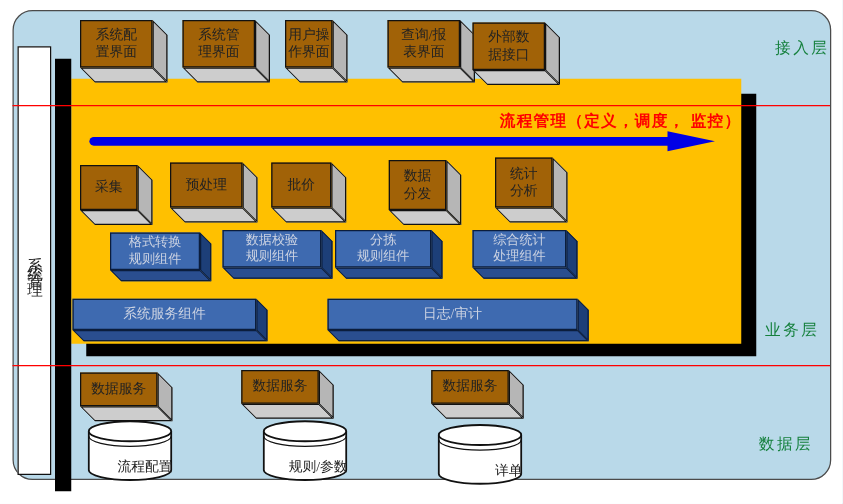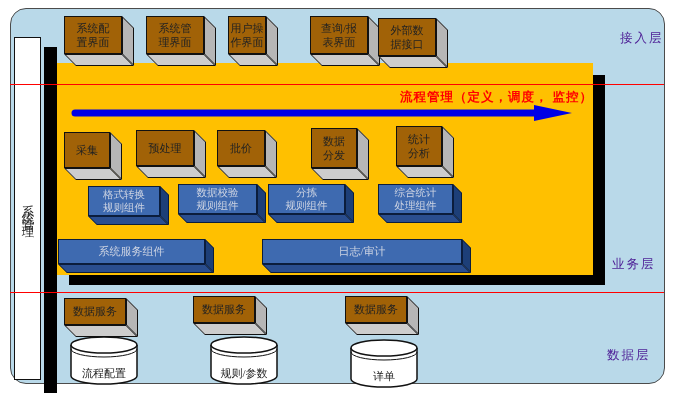--- a/index.html
+++ b/index.html
@@ -29,21 +29,21 @@
 
   .sidebar{position:absolute;left:14px;top:37px;width:25px;height:341px;background:#fff;
     border:1.2px solid #111;z-index:30;display:flex;align-items:center;justify-content:center;}
   .sidebar span{writing-mode:vertical-rl;text-orientation:upright;font-size:12.5px;letter-spacing:7px;color:#222;}
 
   .banner{position:absolute;left:57px;top:89px;width:536px;text-align:right;color:var(--red);
     font-weight:bold;font-size:12.5px;z-index:25;letter-spacing:1px;}
 
   .flow-arrow{position:absolute;left:70px;top:104px;z-index:25;}
 
-  .layer-label{position:absolute;font-size:12.5px;color:#4c1d95;z-index:45;letter-spacing:2px;}
+  .layer-label{position:absolute;font-size:12.5px;color:#15803d;z-index:45;letter-spacing:2px;}
   .layer-label.access{left:620px;top:30px;}
   .layer-label.business{left:612px;top:256px;}
   .layer-label.data{left:607px;top:347px;}
 
   
   .b3d{position:absolute;z-index:20;}
   .b3d .face{position:absolute;inset:0;background:#a16207;border:1px solid #111;
     display:flex;align-items:center;justify-content:center;text-align:center;
     white-space:pre-line;line-height:1.3;font-size:11px;color:#222;}
   .b3d .side-r{position:absolute;left:100%;top:0;width:12px;height:100%;
@@ -52,21 +52,21 @@
     transform:skewX(45deg);transform-origin:0 0;background:#cdcdcd;border:1px solid #111;box-sizing:border-box;}
 
   .b3d.blue .face{background:var(--blue_box);color:#ccd3e2;border-color:#0b1d3c;}
   .b3d.blue .side-r{width:9px;background:var(--blue_side_dark);border-color:#0b1d3c;}
   .b3d.blue .side-b{height:9px;background:var(--blue_side);border-color:#0b1d3c;}
   .b3d.sm .face{font-size:10.5px;line-height:1.25;}
 
   
   .cyl{position:absolute;width:68px;height:50px;z-index:20;}
   .cyl svg{position:absolute;left:0;top:0;}
-  .cyl .cyl-label{position:absolute;left:0;right:0;bottom:5px;text-align:center;font-size:11px;color:#222;}
+  .cyl .cyl-label{position:absolute;left:0;right:0;bottom:5px;text-align:right;font-size:11px;color:#222;}
 </style>
 </head>
 <body>
 
 <div class="stage">
 
   <div class="container"></div>
 
   <div class="black-pillar"></div>
   <div class="orange-shadow"></div>

